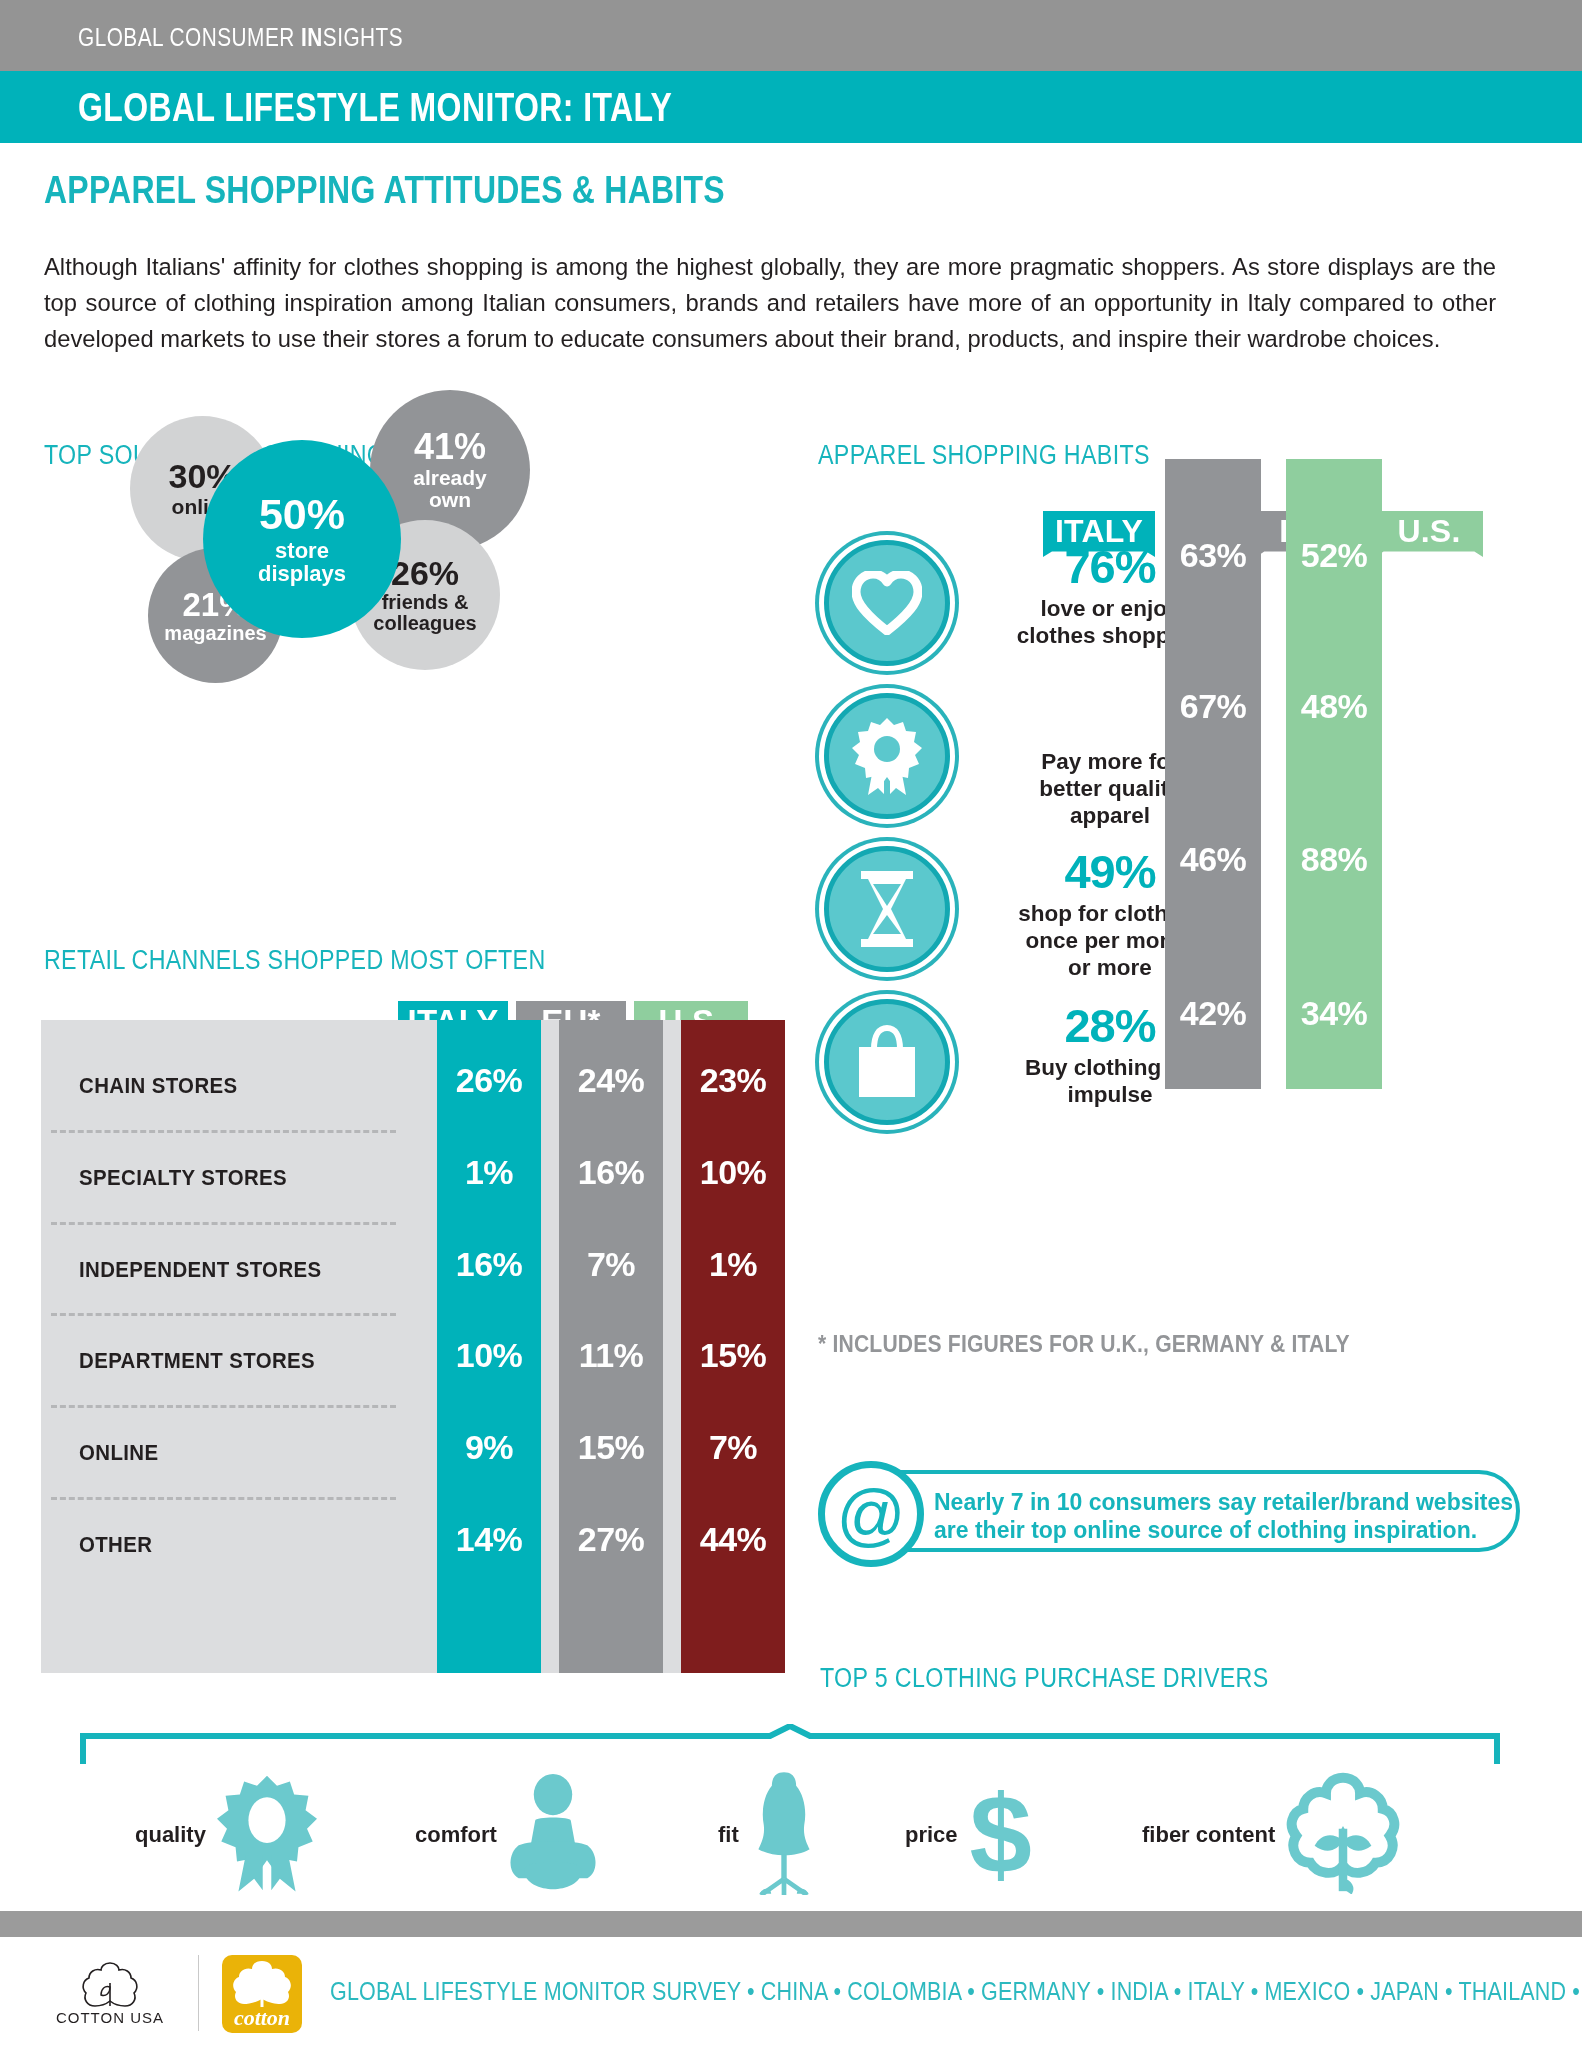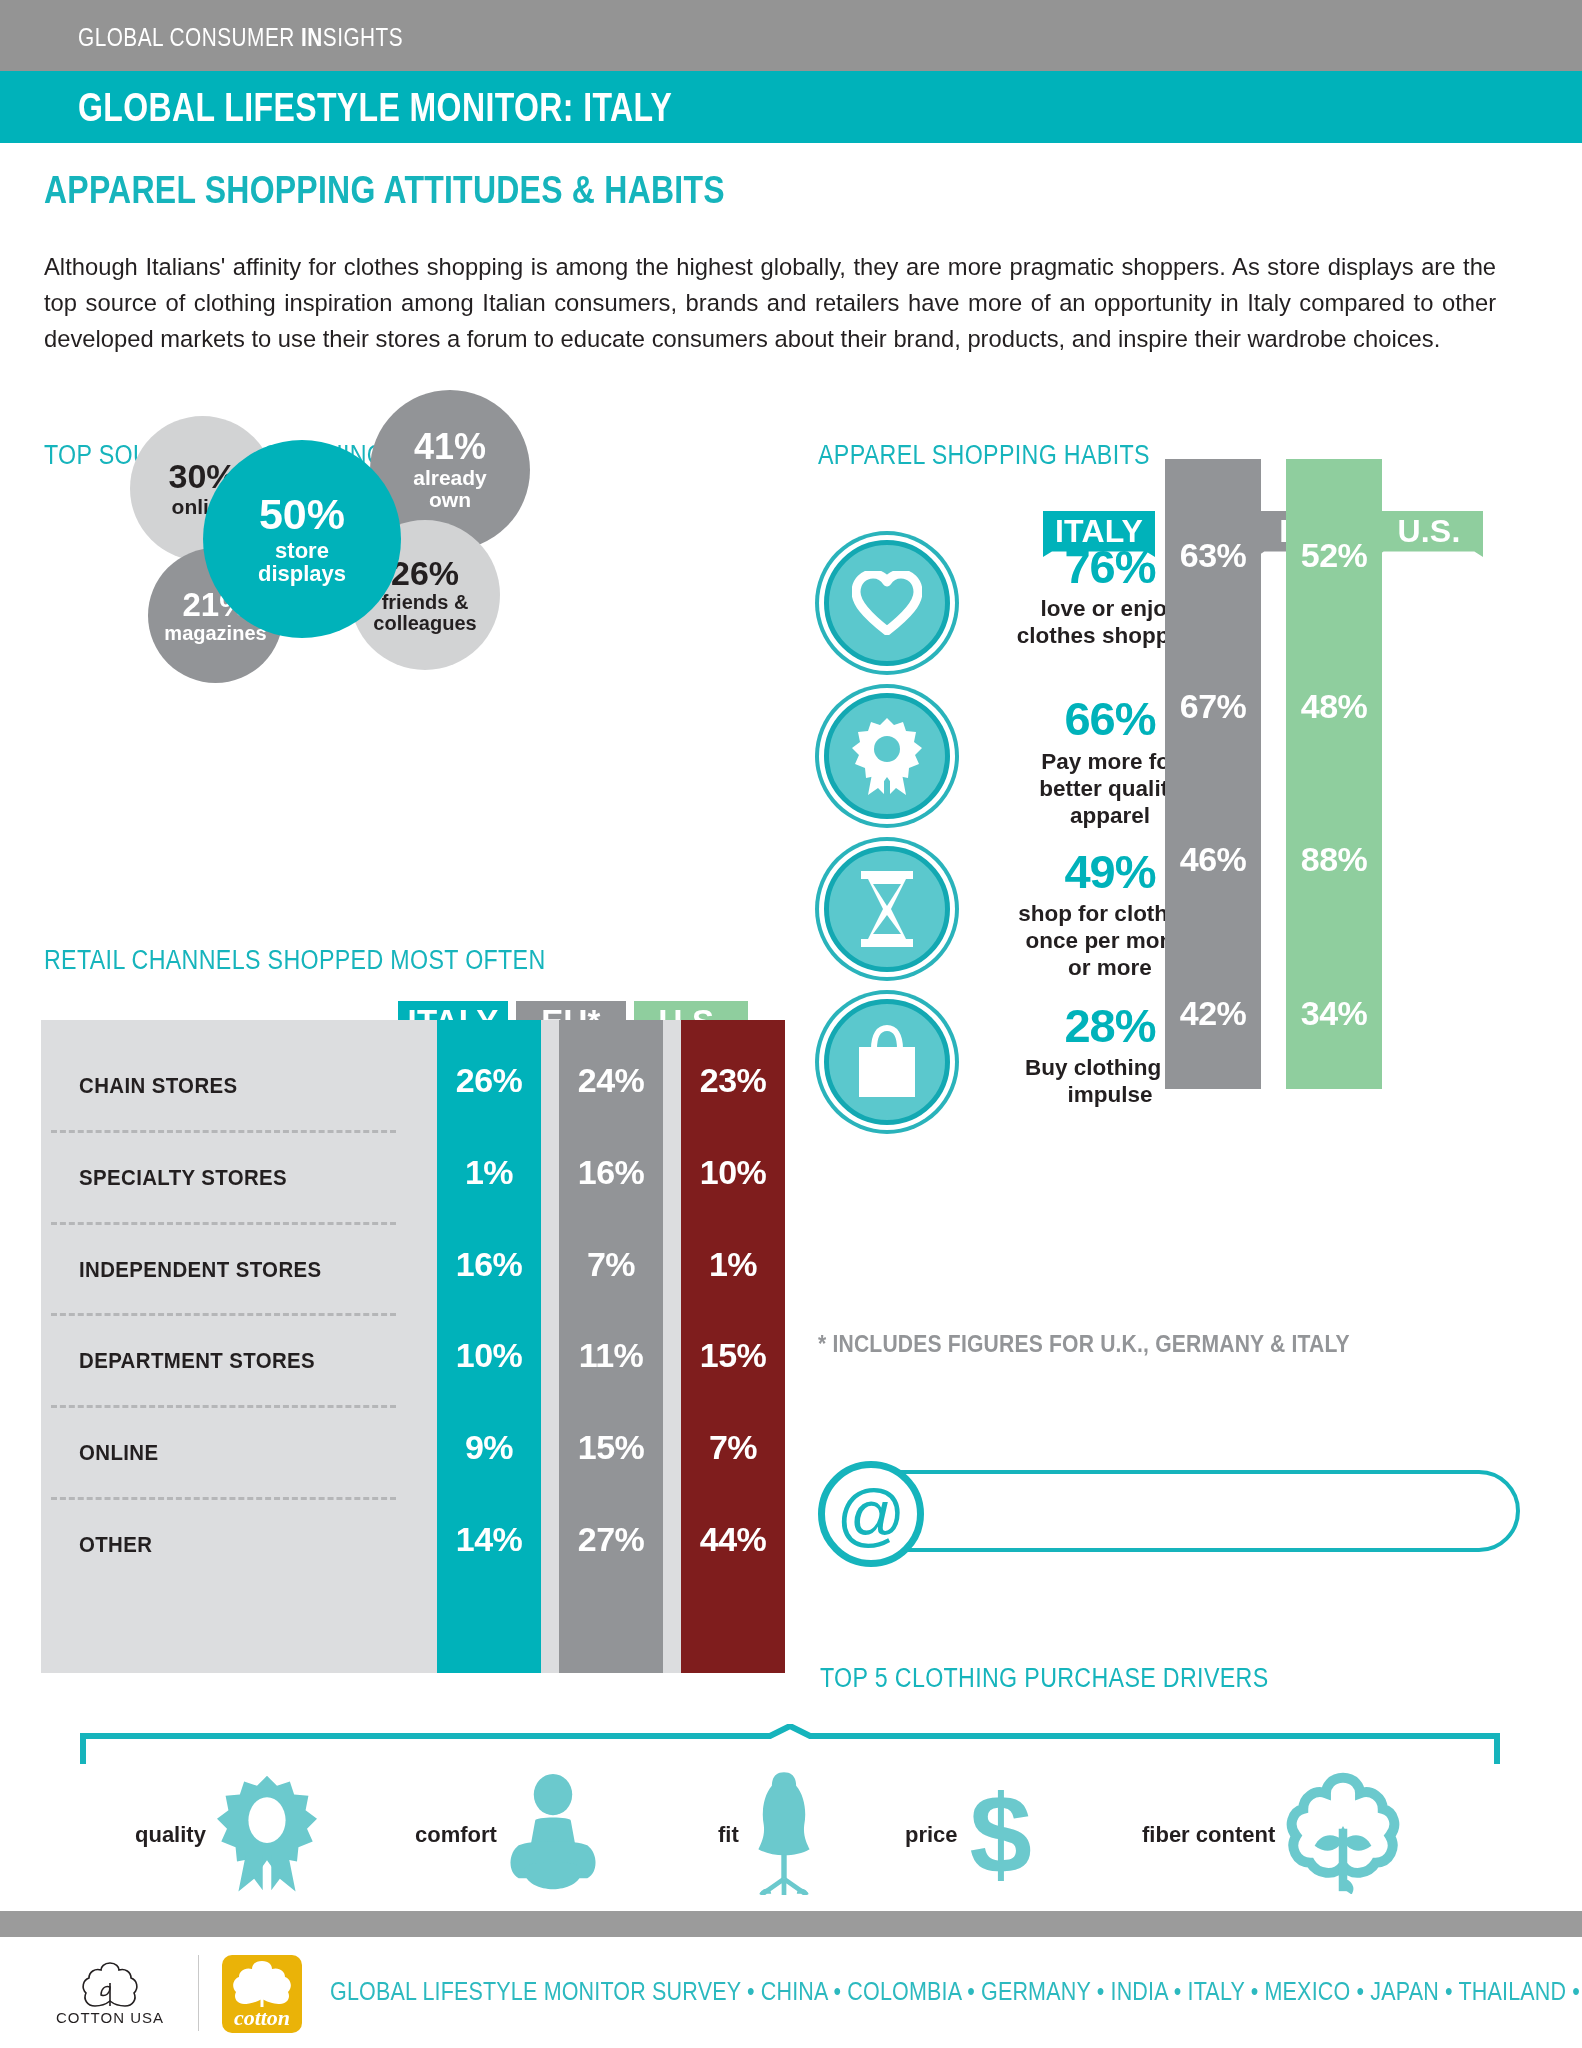--- a/index.html
+++ b/index.html
@@ -298,21 +298,20 @@
       <svg width="66" height="74" viewBox="0 0 66 74" aria-hidden="true">
         <path d="M20 24 C20 10 25 3 33 3 C41 3 46 10 46 24" fill="none" stroke="#ffffff" stroke-width="6"></path>
         <rect x="5" y="22" width="56" height="50" fill="#ffffff"></rect>
       </svg>
     </div>
 
     <div class="hb-pct" style="left:175px; top:151px;">76%</div>
     <div class="hb-lbl" style="left:175px; top:207px; white-space:pre-line;">love or enjoy
 clothes shopping</div>
 
-    <div class="hb-pct" style="left:175px; top:303px;">66%</div>
     <div class="hb-lbl" style="left:175px; top:360px; white-space:pre-line;">Pay more for
 better quality
 apparel</div>
 
     <div class="hb-pct" style="left:175px; top:456px;">49%</div>
     <div class="hb-lbl" style="left:175px; top:512px; white-space:pre-line;">shop for clothing
 once per month
 or more</div>
 
     <div class="hb-pct" style="left:175px; top:610px;">28%</div>
@@ -331,20 +330,21 @@
       <div class="v" style="top:228px;">48%</div>
       <div class="v" style="top:381px;text-align:center;">88%</div>
       <div class="v" style="top:535px;">34%</div>
     </div>
   </div>
 
   <div class="footnote">* INCLUDES FIGURES FOR U.K., GERMANY &amp; ITALY</div>
 
   <div class="callout">
     <div class="at-circle">@</div>
+    <div class="txt">Nearly 7 in 10 consumers say retailer/brand websites are their top online source of clothing inspiration.</div>
   </div>
 
   <div class="subhead drivershead">TOP 5 CLOTHING PURCHASE DRIVERS</div>
 
   <div class="bracket">
     <svg width="1420" height="40" viewBox="0 0 1420 40" aria-hidden="true">
       <path d="M3 40 L3 12 L690 12 L710 2 L730 12 L1417 12 L1417 40" fill="none" stroke="#16b4bc" stroke-width="6"></path>
     </svg>
   </div>
 

